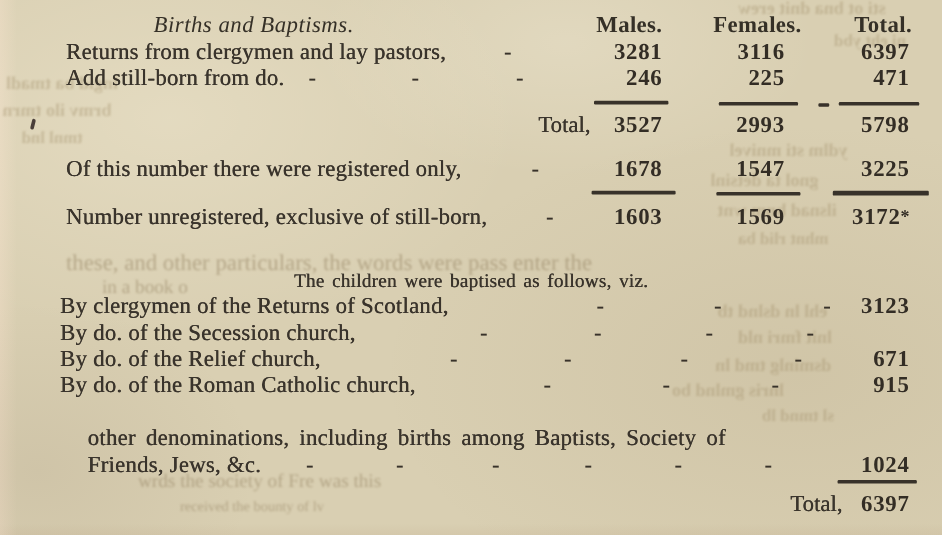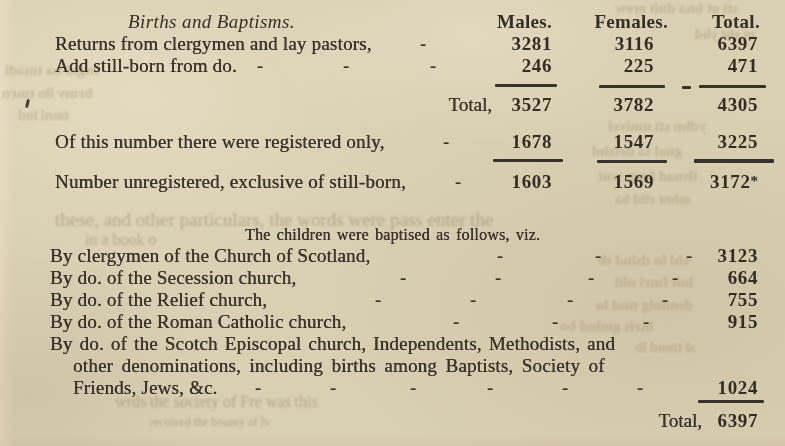--- a/index.html
+++ b/index.html
@@ -91,22 +91,22 @@
   </div>
 
   <div class="rule" style="left:495px;top:84px;width:62px"></div>
   <div class="rule" style="left:599px;top:85px;width:66px"></div>
   <div class="rule" style="left:682px;top:86px;width:9px"></div>
   <div class="rule" style="left:699px;top:85px;width:67px"></div>
 
   <div class="row" style="top:94px">
     <span class="total-lbl" style="left:400px;width:92px">Total,</span>
     <span class="num c-males">3527</span>
-    <span class="num c-females">3782</span>
-    <span class="num c-total">4305</span>
+    <span class="num c-females">2993</span>
+    <span class="num c-total">5798</span>
   </div>
 
   <div class="row" style="top:131px">
     <span class="lbl l55">Of this number there were registered only,</span>
     <span class="dash" style="left:443px">-</span>
     <span class="num c-males">1678</span>
     <span class="num c-females">1547</span>
     <span class="num c-total">3225</span>
   </div>
 
@@ -120,56 +120,52 @@
     <span class="num c-males">1603</span>
     <span class="num c-females">1569</span>
     <span class="num c-total"><span>3172</span><span class="marker">*</span></span>
   </div>
 
   <div class="row" style="top:224px">
     <span class="heading">The children were baptised as follows, viz.</span>
   </div>
 
   <div class="row" style="top:245px">
-    <span class="lbl l50">By clergymen of the Church of Scotland,</span>
+    <span class="lbl l50">By clergymen of the Returns of Scotland,</span>
     <span class="dash" style="left:497px">-</span>
     <span class="dash" style="left:595px">-</span>
     <span class="dash" style="left:686px">-</span>
     <span class="num c-total">3123</span>
   </div>
 
   <div class="row" style="top:267px">
     <span class="lbl l50">By do. of the Secession church,</span>
     <span class="dash" style="left:400px">-</span>
     <span class="dash" style="left:495px">-</span>
     <span class="dash" style="left:588px">-</span>
     <span class="dash" style="left:672px">-</span>
-    <span class="num c-total">664</span>
   </div>
 
   <div class="row" style="top:289px">
     <span class="lbl l50">By do. of the Relief church,</span>
     <span class="dash" style="left:375px">-</span>
     <span class="dash" style="left:470px">-</span>
     <span class="dash" style="left:567px">-</span>
     <span class="dash" style="left:662px">-</span>
-    <span class="num c-total">755</span>
+    <span class="num c-total">671</span>
   </div>
 
   <div class="row" style="top:311px">
     <span class="lbl l50">By do. of the Roman Catholic church,</span>
     <span class="dash" style="left:453px">-</span>
     <span class="dash" style="left:552px">-</span>
     <span class="dash" style="left:643px">-</span>
     <span class="num c-total">915</span>
   </div>
 
-  <div class="row" style="top:333px">
-    <span class="lbl l50 ws2">By do. of the Scotch Episcopal church, Independents, Methodists, and</span>
-  </div>
   <div class="row" style="top:355px">
     <span class="lbl l85 ws35">other denominations, including births among Baptists, Society of</span>
   </div>
   <div class="row" style="top:377px">
     <span class="lbl l85">Friends, Jews, &amp;c.</span>
     <span class="dash" style="left:255px">-</span>
     <span class="dash" style="left:330px">-</span>
     <span class="dash" style="left:410px">-</span>
     <span class="dash" style="left:487px">-</span>
     <span class="dash" style="left:562px">-</span>

